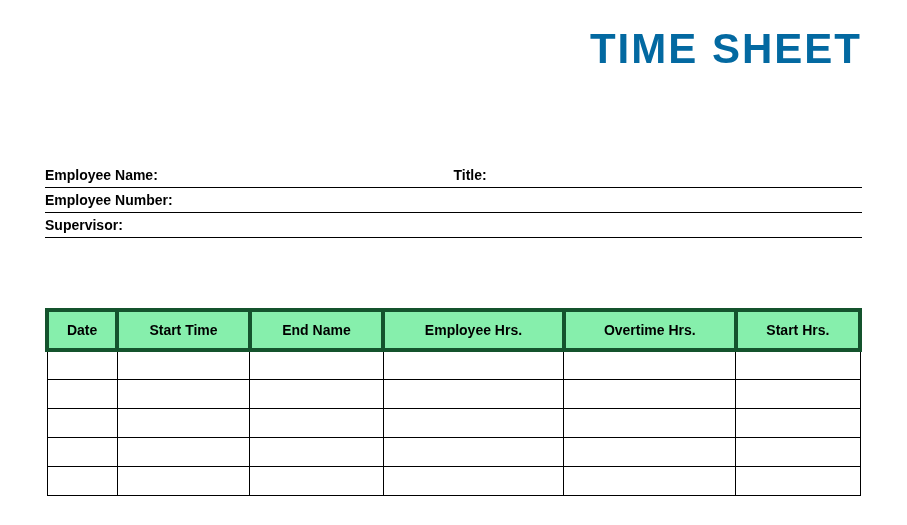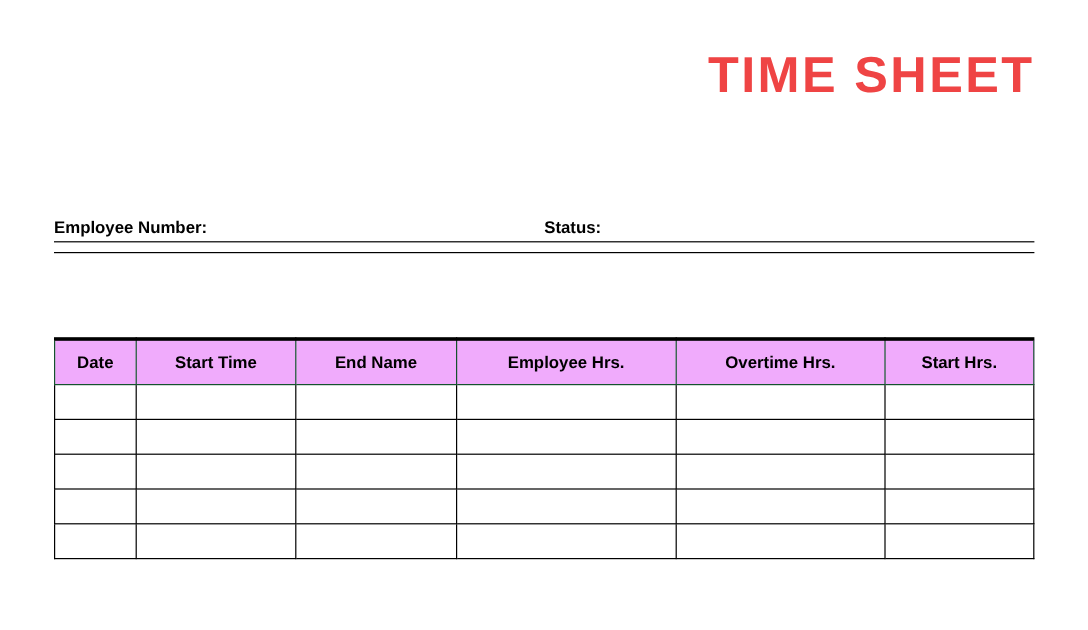--- a/index.html
+++ b/index.html
@@ -13,22 +13,22 @@
       background: #ffffff;
       font-family: Arial, sans-serif;
       padding: 20px 45px 0 45px;
       position: relative;
     }
     .title {
       text-align: right;
       font-size: 42px;
       font-weight: bold;
       letter-spacing: 2px;
-      color: #ef4444;
-      margin-top: 19px;
+      color: #0369a1;
+      margin-top: 5px;
       margin-bottom: 90px;
     }
     .info-section {
       width: 100%;
     }
     .info-row {
       display: flex;
       border-bottom: 1px solid #000;
       padding: 4px 0;
     }
@@ -52,44 +52,48 @@
       width: 100%;
     }
     table {
       width: 100%;
       border-collapse: collapse;
     }
     thead tr {
       border-top: 3px solid #000;
     }
     th {
-      border: 1px solid #14532d;
+      border: 4px solid #14532d;
       padding: 10px 4px;
       font-size: 14px;
       font-weight: bold;
       text-align: center;
-      background: #f0abfc;
+      background: #86efac;
     }
     td {
       border: 1px solid #000;
       height: 29px;
       background: #fff;
     }
   </style>
 </head>
 <body>
 
 <div class="title">TIME SHEET</div>
 
 <div class="info-section">
   <div class="info-row">
-    <div class="info-left">Employee Number:</div>
-    <div class="info-right">Status:</div>
+    <div class="info-left">Employee Name:</div>
+    <div class="info-right">Title:</div>
   </div>
   <div class="info-row">
+    <div class="info-left">Employee Number:</div>
+  </div>
+  <div class="info-row">
+    <div class="info-right">Supervisor:</div>
   </div>
 </div>
 
 <div class="table-section">
   <table>
     <thead>
       <tr>
         <th>Date</th>
         <th>Start Time</th>
         <th>End Name</th>

